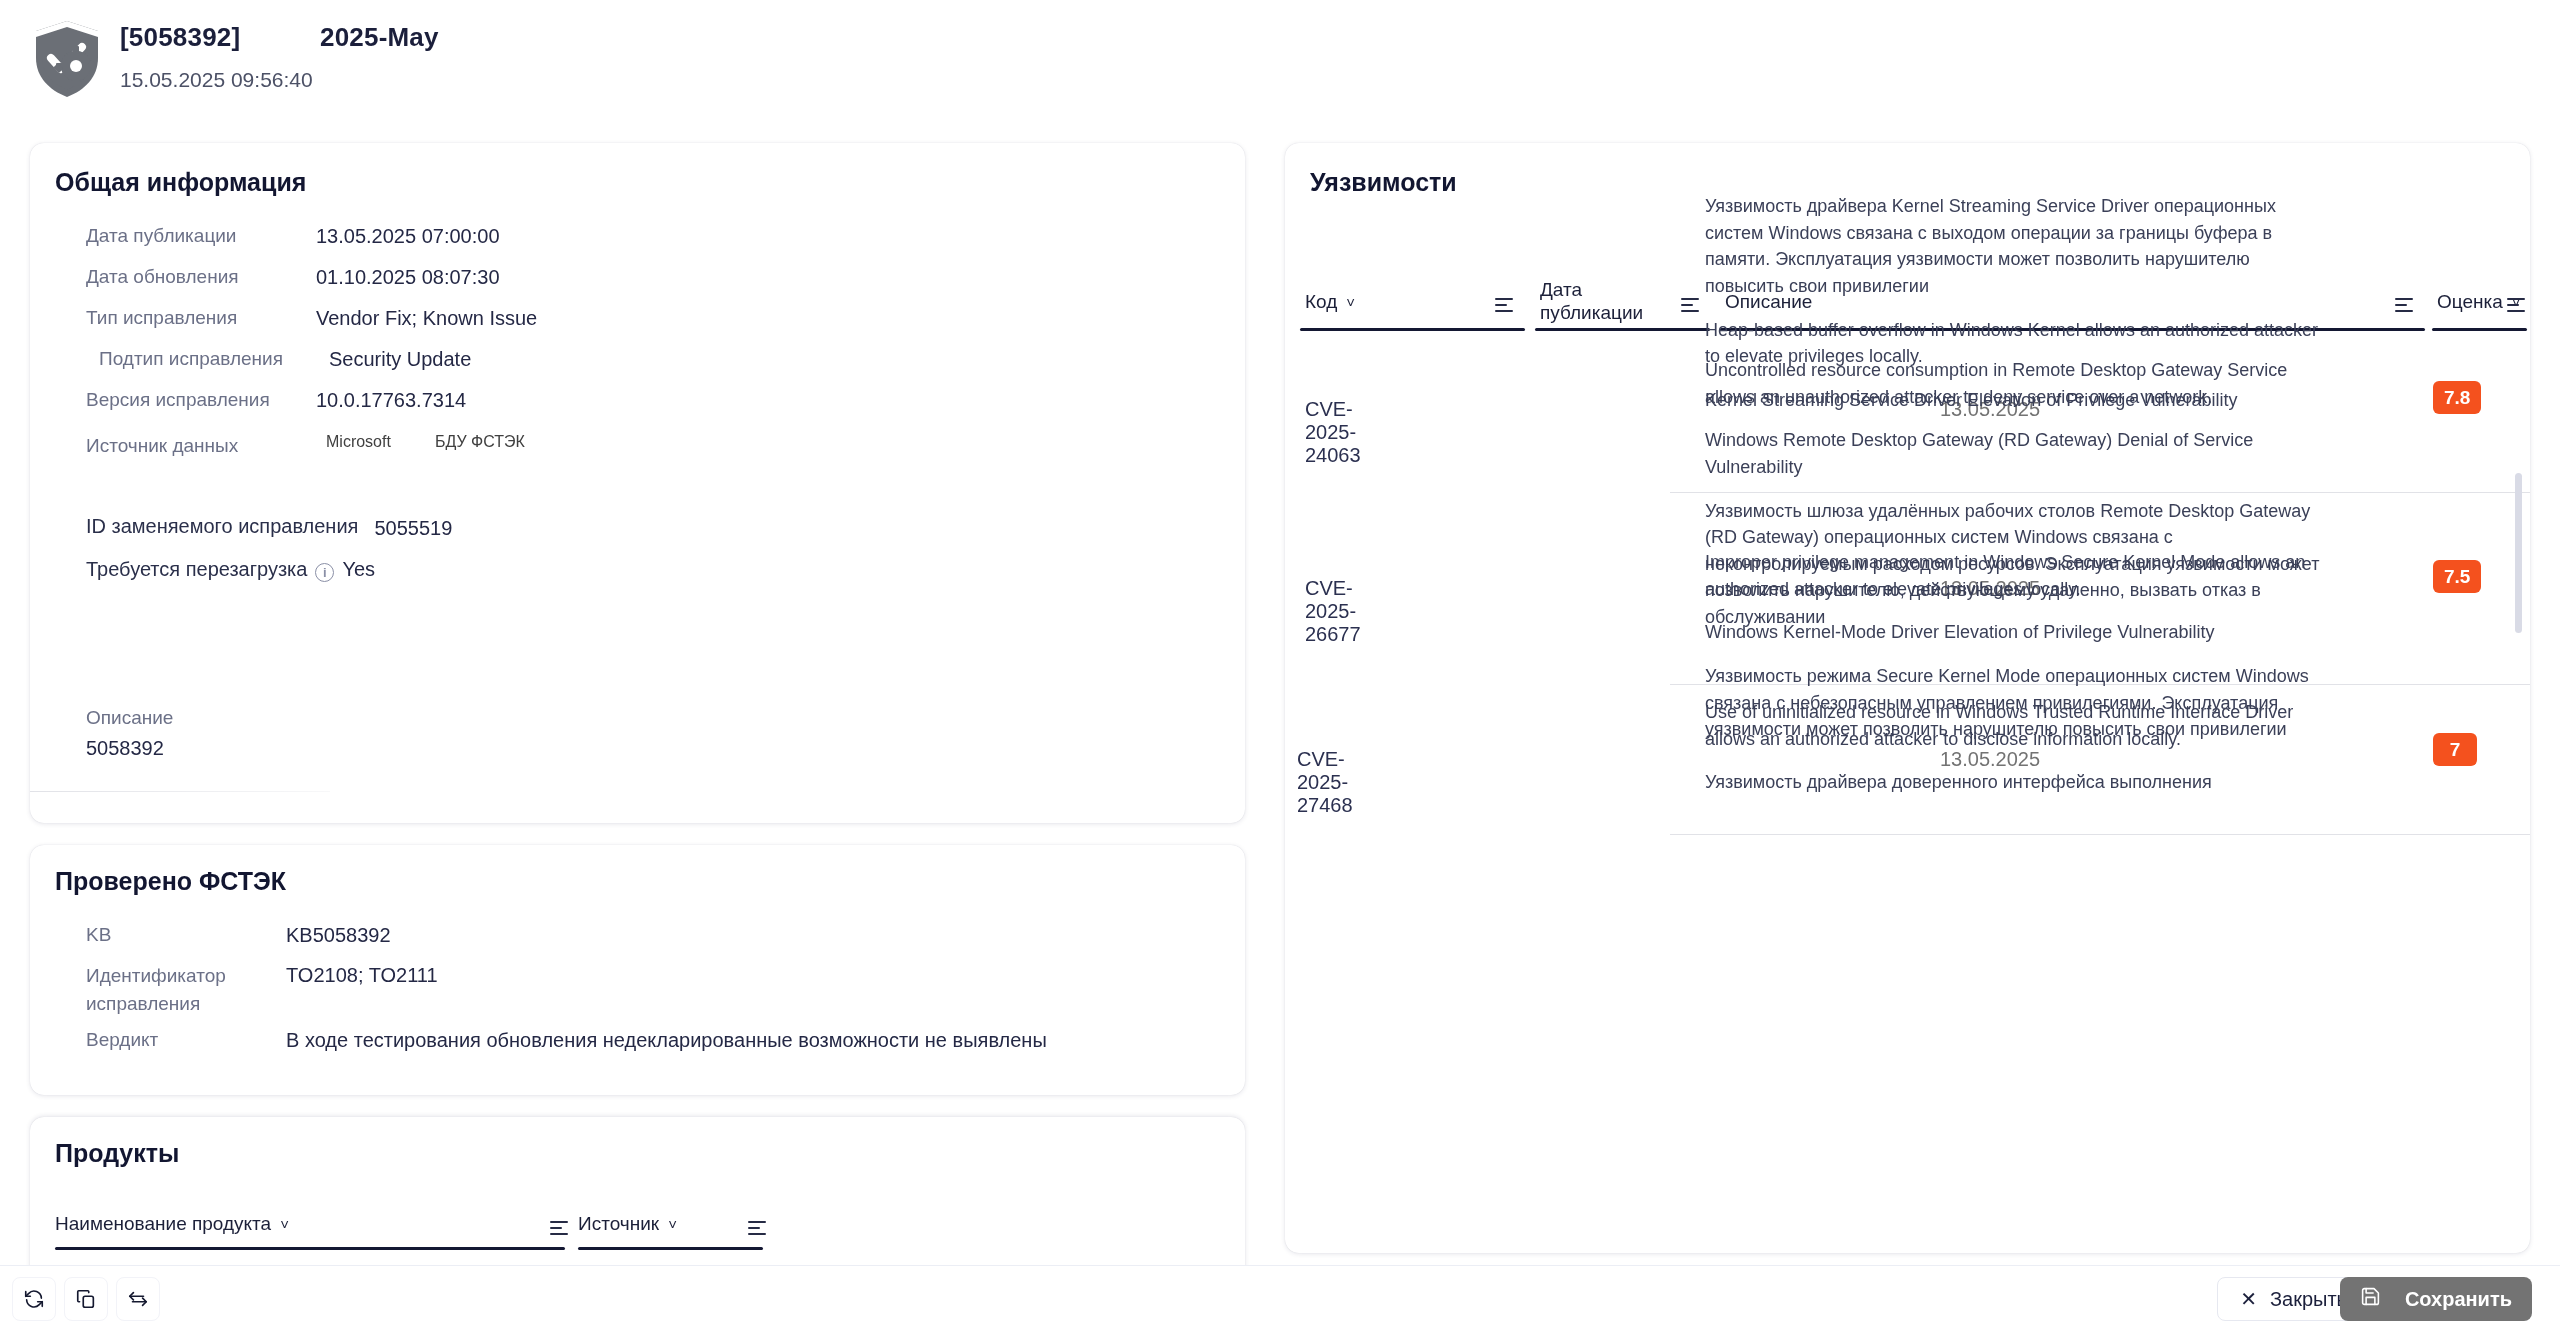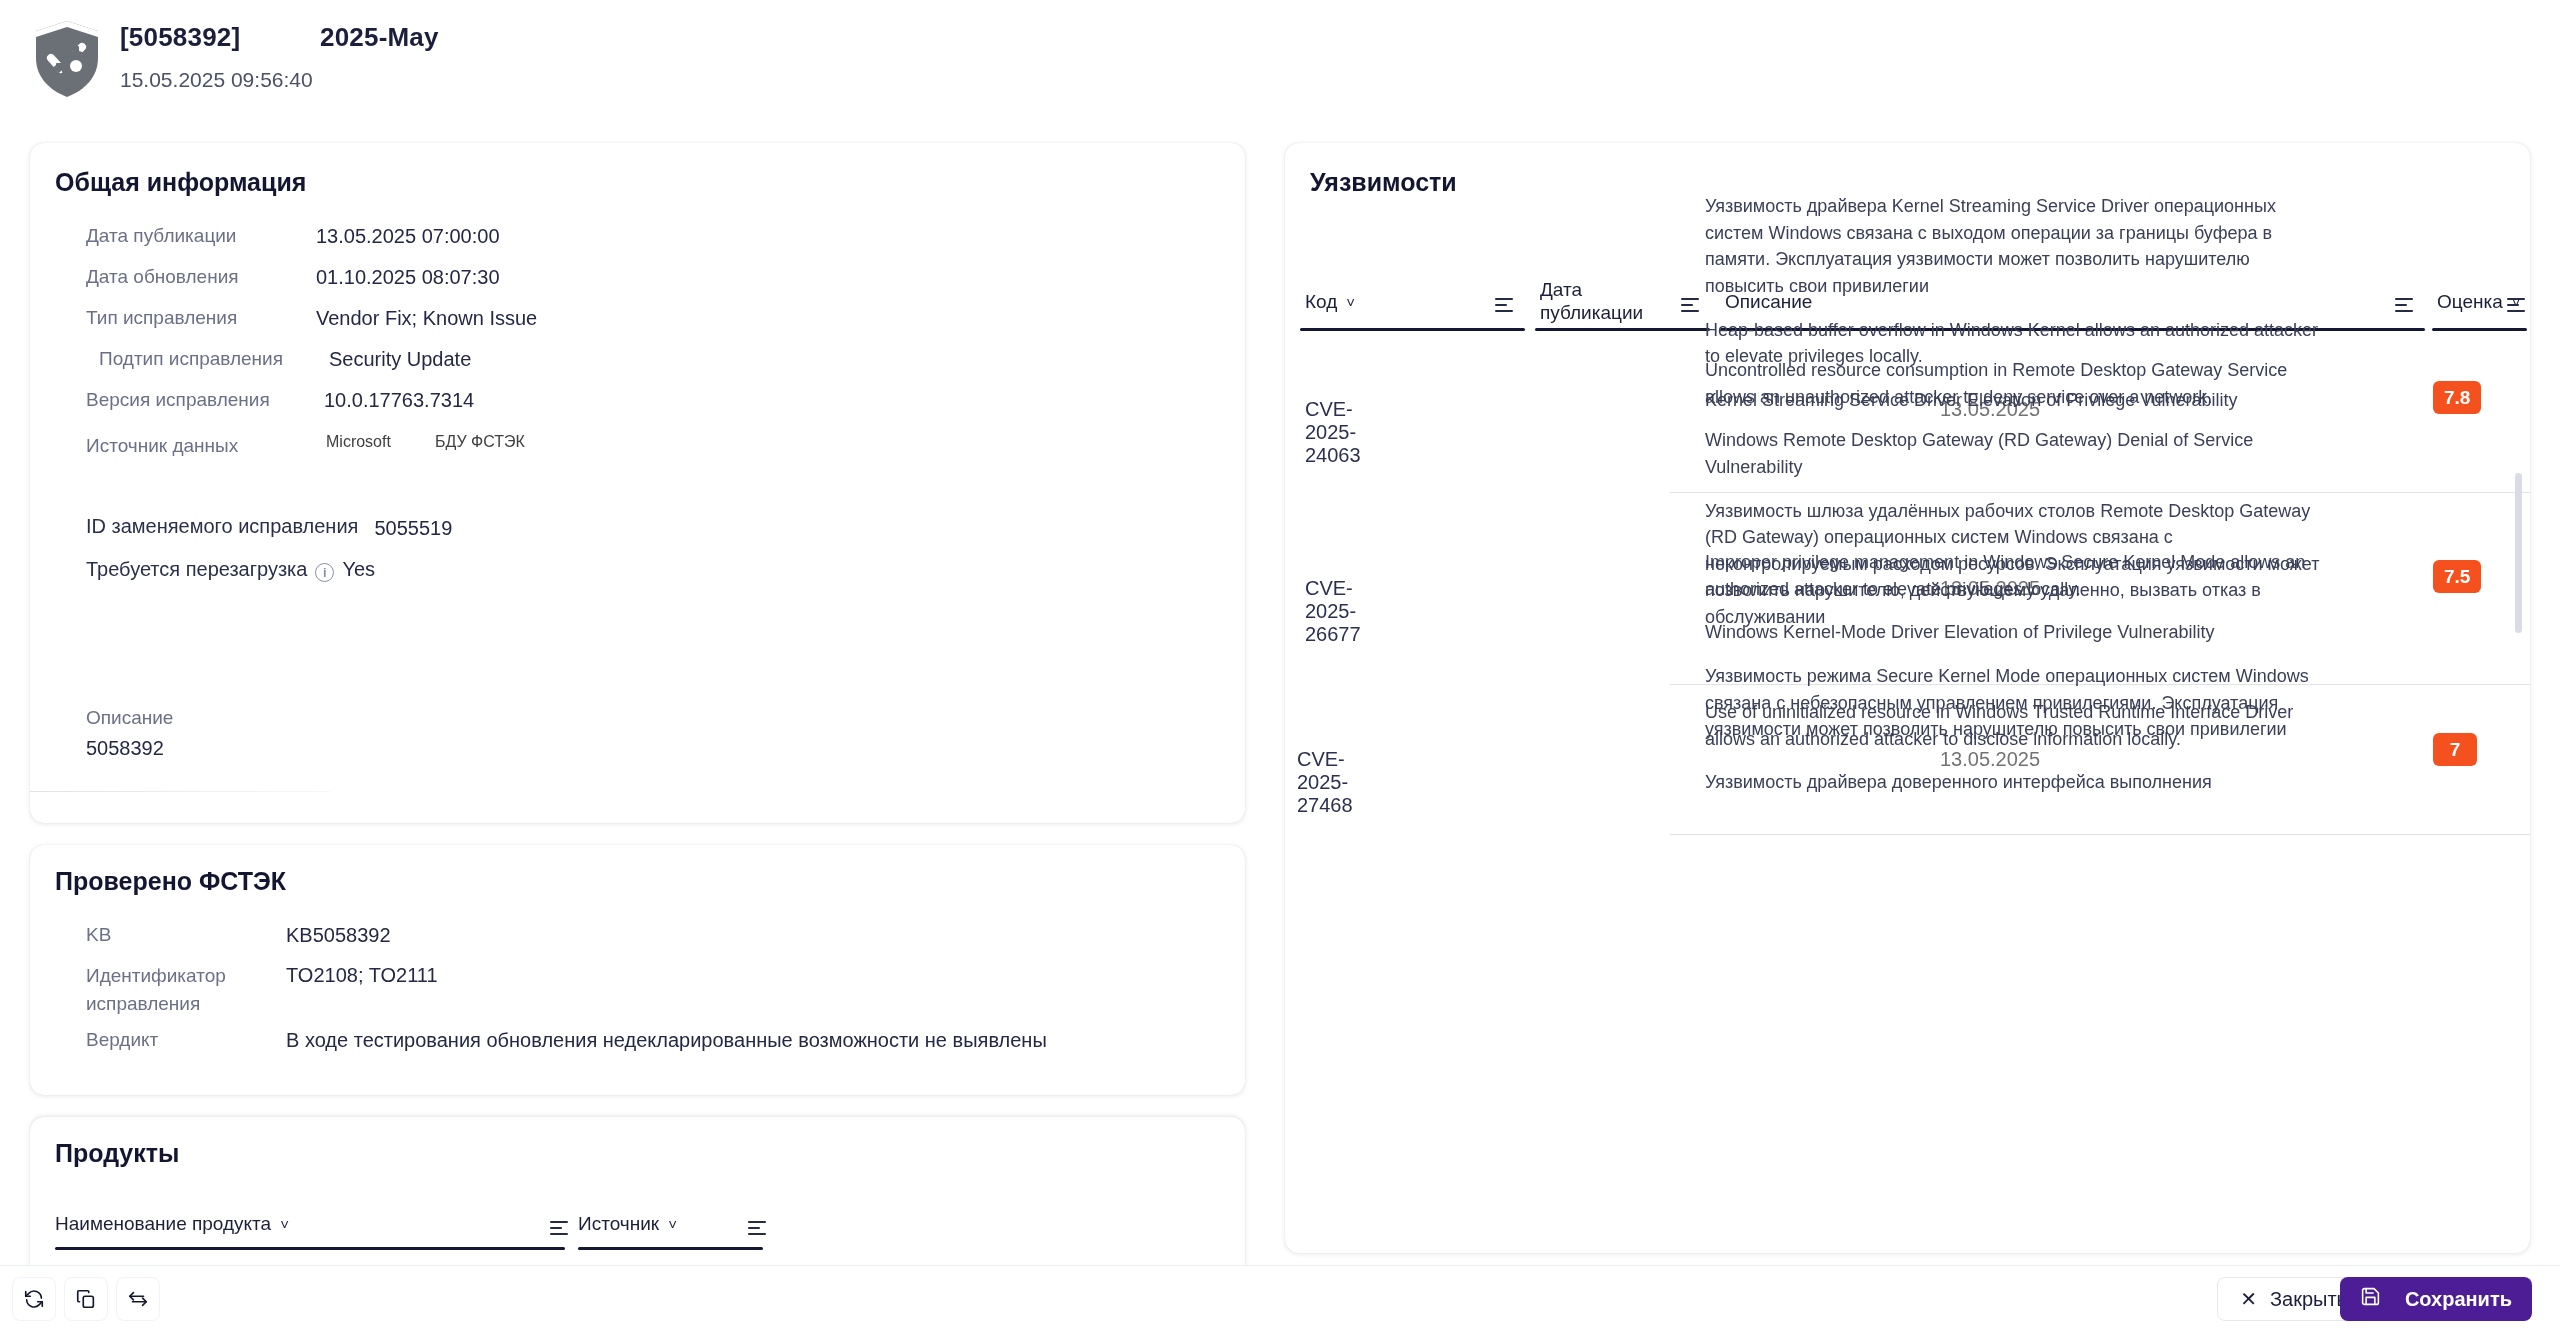--- a/index.html
+++ b/index.html
@@ -95,21 +95,21 @@
     position:absolute;top:11px;width:44px;height:44px;border-radius:8px;background:#fff;
     border:1px solid #f2f3f8;display:flex;align-items:center;justify-content:center;cursor:pointer;
   }
   .btn-close{
     position:absolute;top:11px;right:190px;height:44px;padding:0 22px;border-radius:8px;
     background:#fff;border:1px solid #e6e8f0;display:flex;align-items:center;gap:13px;
     font-size:20px;color:#1b1f3b;cursor:pointer;
   }
   .btn-save{
     position:absolute;top:11px;right:28px;height:44px;padding:0 20px;border-radius:8px;
-    background:#4c1d95;border:none;display:flex;align-items:center;gap:24px;
+    background:#737373;border:none;display:flex;align-items:center;gap:24px;
     font-size:20px;font-weight:700;color:#ffffff;cursor:default;
   }
   .x-glyph{font-size:20px;line-height:1;color:#1b1f3b;}
 </style>
 </head>
 <body>
 
 <div class="header">
   <div class="shield-wrap">
     <svg width="74" height="82" viewBox="0 0 74 82">
@@ -149,21 +149,21 @@
     <div class="dvalue">01.10.2025 08:07:30</div>
   </div>
   <div class="drow" style="left:56px;top:162px;">
     <div class="dlabel" style="width:230px;">Тип исправления</div>
     <div class="dvalue">Vendor Fix; Known Issue</div>
   </div>
   <div class="drow" style="left:56px;top:203px;margin-left:13px;">
     <div class="dlabel" style="width:230px;">Подтип исправления</div>
     <div class="dvalue">Security Update</div>
   </div>
-  <div class="drow" style="left:56px;top:244px;gap:8px;">
+  <div class="drow" style="left:56px;top:244px;">
     <div class="dlabel" style="width:230px;">Версия исправления</div>
     <div class="dvalue">10.0.17763.7314</div>
   </div>
 
   <div class="drow" style="left:56px;top:290px;">
     <div class="dlabel" style="width:240px;">Источник данных</div>
     <a class="lnk" style="margin-right:44px;">Microsoft</a>
     <a class="lnk">БДУ ФСТЭК</a>
   </div>
 

